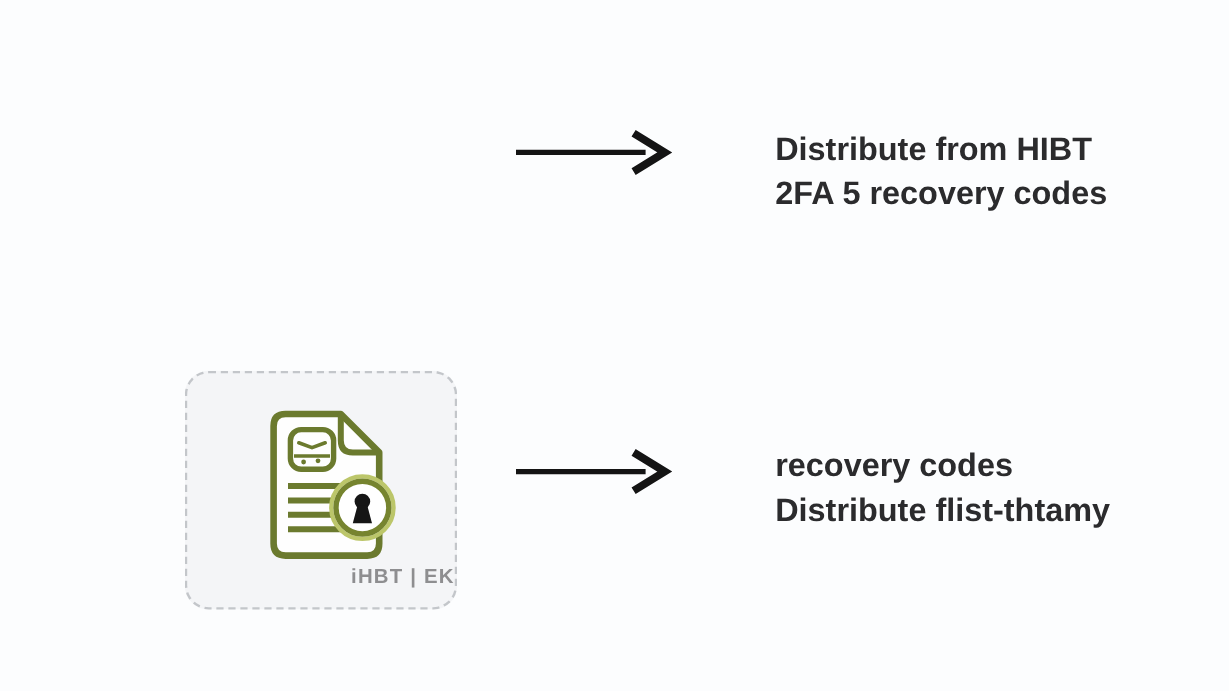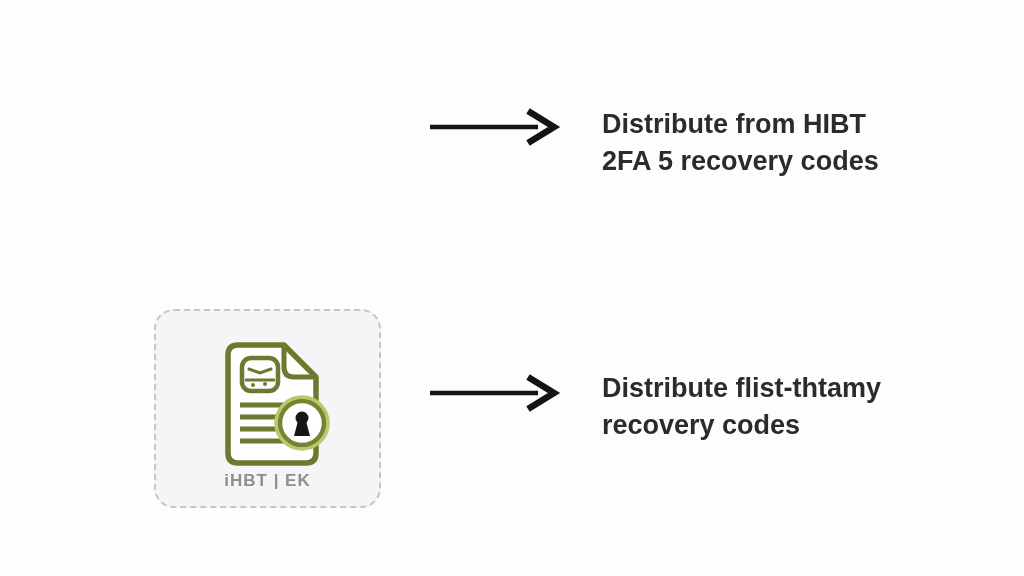--- a/index.html
+++ b/index.html
@@ -32,35 +32,36 @@
   }
   .cloud-subtitle{
     position:absolute; left:0; top:110px; width:100%;
     text-align:center; font-size:16px; font-weight:bold;
     color:#616165;
   }
 
   .doc-svg{ position:absolute; left:56px; top:28px; }
   .doc-caption{
     position:absolute; left:0; top:160px; width:100%;
-    text-align:center; font-size:17px; font-weight:bold;
+    text-align:right; font-size:17px; font-weight:bold;
     color:#8e8e90; letter-spacing:1px;
   }
 
   .arrow{ position:absolute; width:140px; height:44px; }
   .arrow-1{ left:426px; top:105px; }
   .arrow-2{ left:426px; top:371px; }
 
   .label-block{
     position:absolute;
     font-size:27px;
     font-weight:600;
     color:#2b2b2d;
     line-height:37px;
     white-space:nowrap;
+    margin-left:44px;
   }
   .label-1{ left:602px; top:106px; }
   .label-2{ left:602px; top:370px; }
 </style>
 </head>
 <body>
 
 <div class="canvas">
 
 
@@ -98,17 +99,17 @@
     </svg>
     <div class="doc-caption">iHBT | EK</div>
   </div>
 
   <svg class="arrow arrow-2" viewBox="0 0 140 44" fill="none">
     <line x1="4" y1="22" x2="112" y2="22" stroke="#141414" stroke-width="4.5"></line>
     <polyline points="102,6 128,22 102,38" stroke="#141414" stroke-width="6.5" fill="none" stroke-linejoin="miter"></polyline>
   </svg>
 
   <div class="label-block label-2">
+    <div>recovery codes</div>
     <div>Distribute flist-thtamy</div>
-    <div>recovery codes</div>
   </div>
 
 </div>
 
 </body></html>

